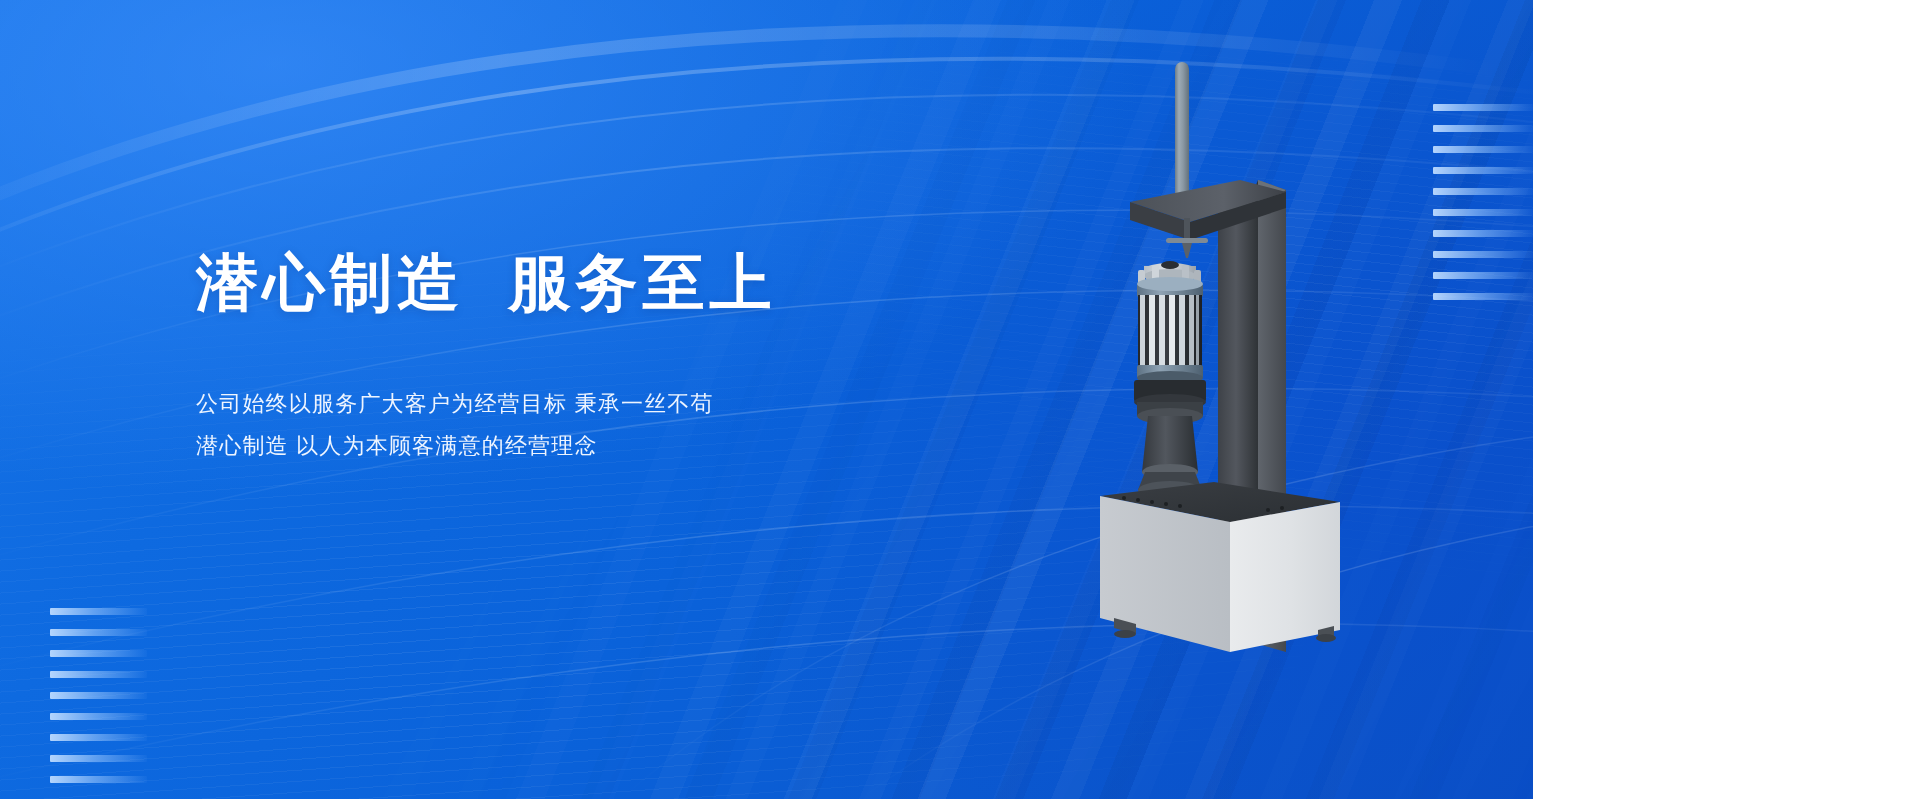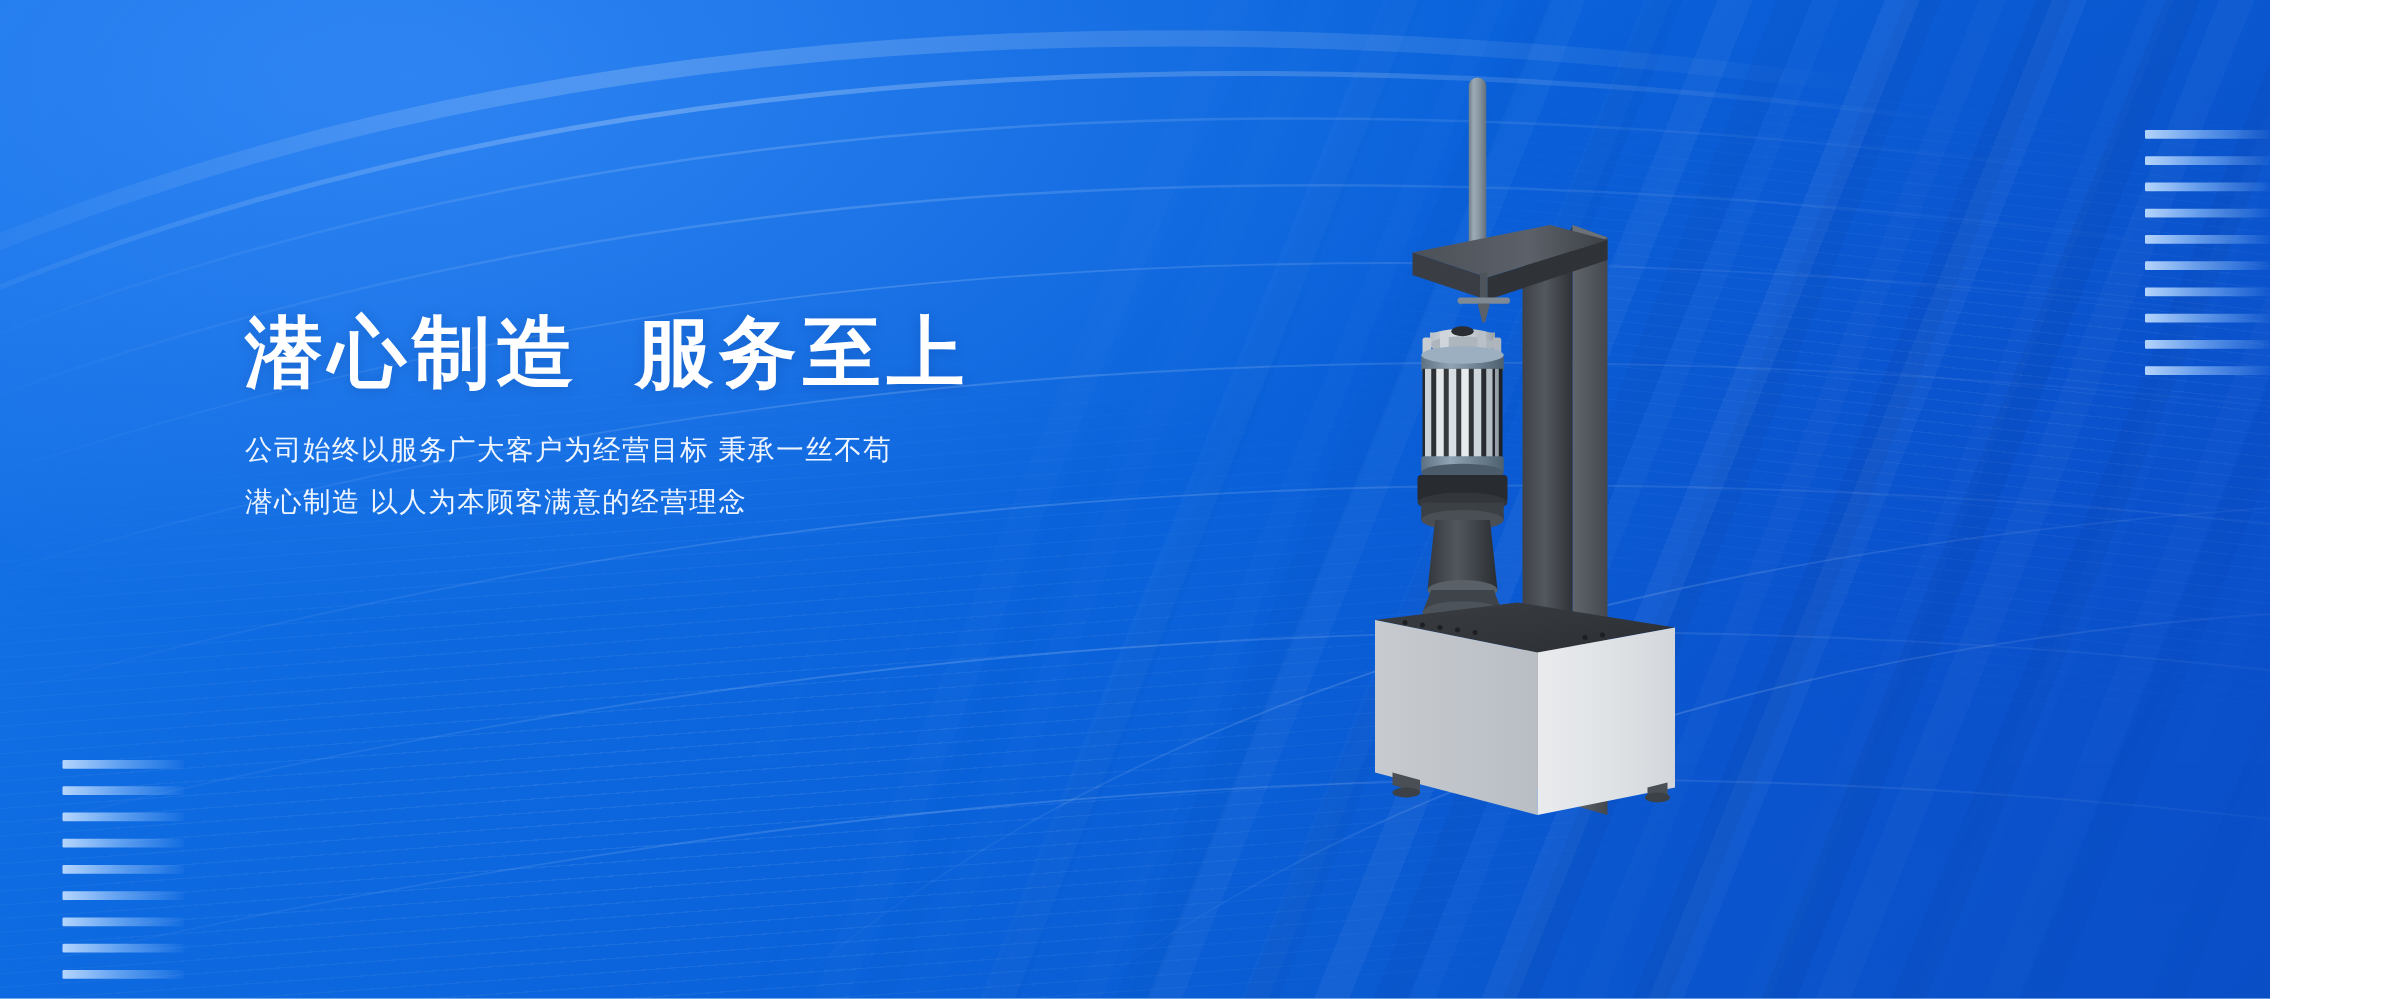--- a/index.html
+++ b/index.html
@@ -4,21 +4,21 @@
 <style>
   * { margin:0; padding:0; box-sizing:border-box; }
   html, body {
     width:1920px; height:799px;
     overflow:hidden;
     font-family:"Liberation Sans", sans-serif;
   }
 
   .banner{
     position:relative;
-    width:1816px; height:799px;
+    width:1533px; height:799px;
     overflow:hidden;
     background:
       radial-gradient(ellipse 1400px 700px at 18% 8%,  rgba(70,150,255,0.55) 0%, rgba(70,150,255,0) 62%),
       radial-gradient(ellipse 1100px 900px at 92% 55%, rgba(10,75,205,0.50) 0%, rgba(10,75,205,0) 66%),
       linear-gradient(128deg, #1774e8 0%, #0e6ae0 26%, #0a62da 52%, #0a58cf 76%, #0a4fc4 100%);
   }
 
   
   .bg-layer{ position:absolute; inset:0; pointer-events:none; }
 
@@ -78,21 +78,21 @@
   .bars-left .bar{ width:97px; }
 
   
   .text-block{ position:absolute; left:196px; top:246px; width:820px; }
 
   .headline{
     font-size:62px; font-weight:700; color:#ffffff;
     letter-spacing:5px; line-height:1.18;
     white-space:pre; text-shadow:0 2px 10px rgba(0,30,90,0.18);
   }
-  .subtitle{ margin-top:20px; }
+  .subtitle{ margin-top:64px; }
   .subtitle .line{
     font-size:22px; color:#eef5ff; line-height:1.92;
     letter-spacing:1.2px; white-space:pre;
   }
 
   
   .machine{ position:absolute; left:1090px; top:52px; width:340px; height:620px; }
   .machine svg{ display:block; width:340px; height:620px; }
 </style>
 </head>

